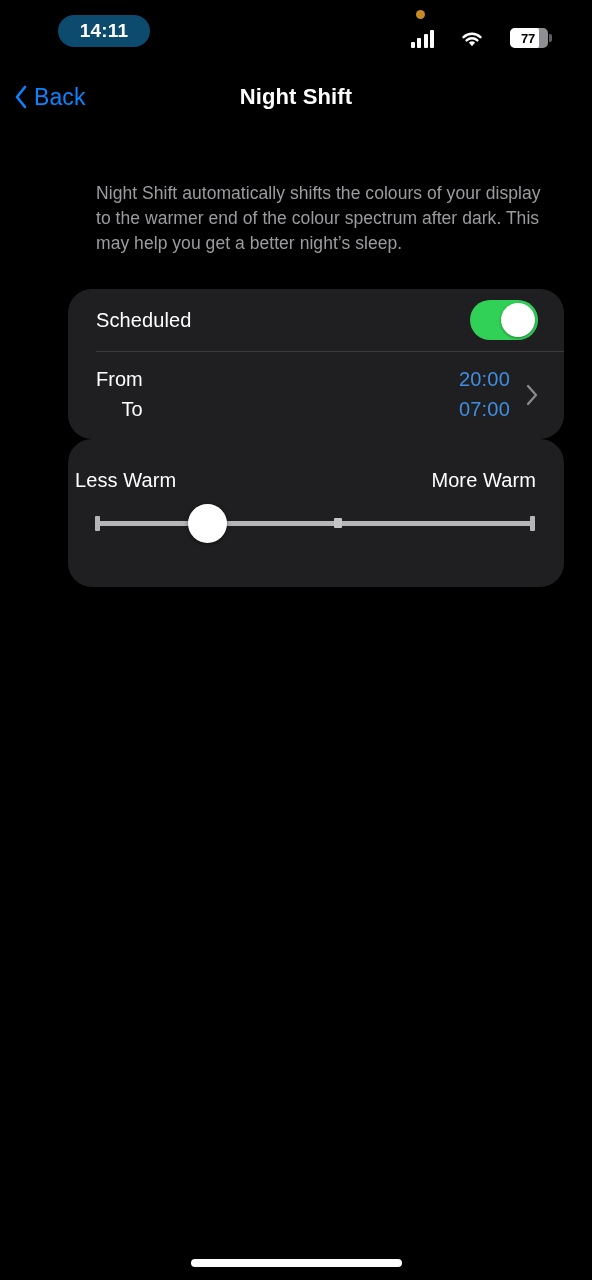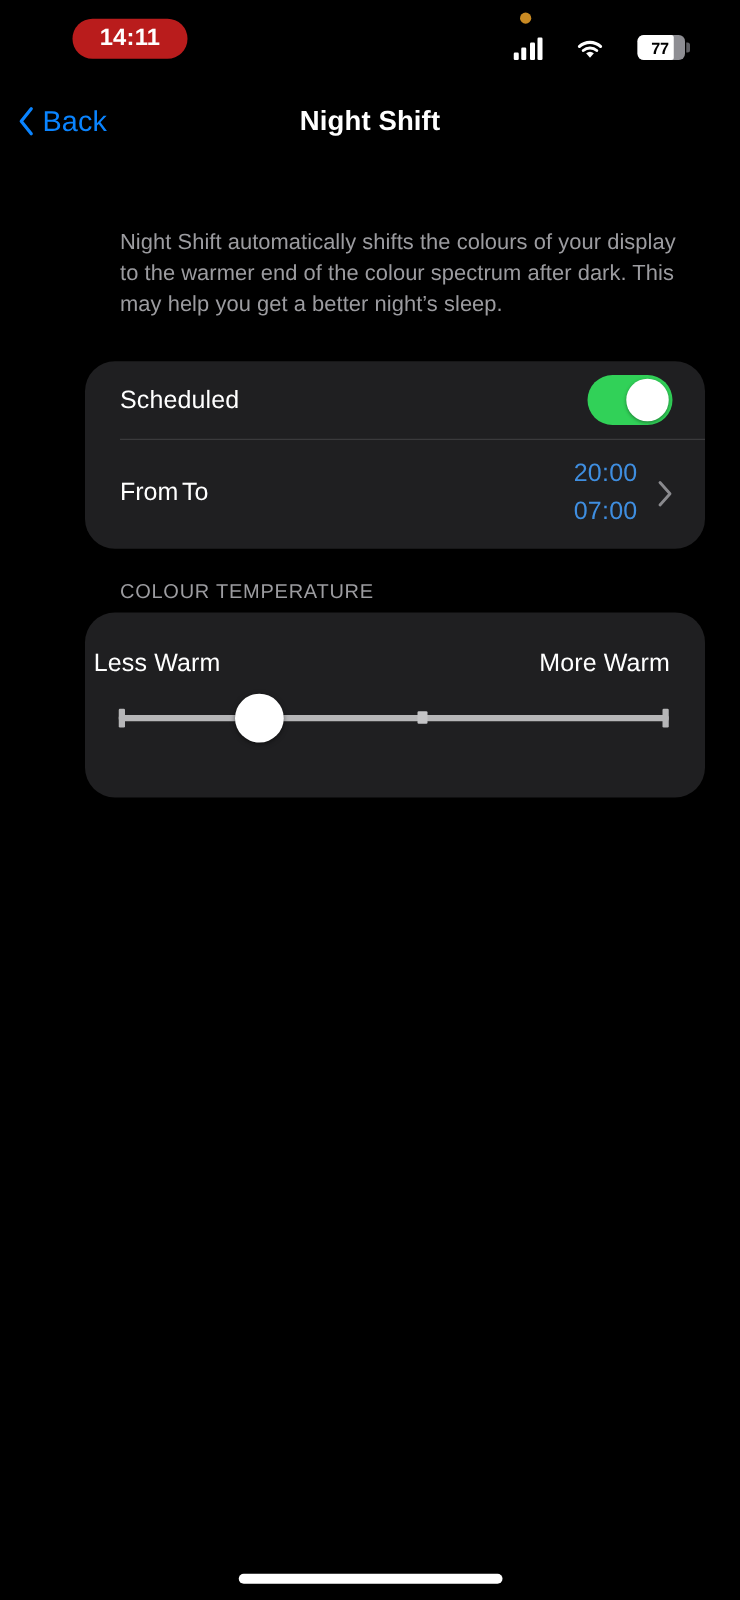--- a/index.html
+++ b/index.html
@@ -26,21 +26,21 @@
     height: 62px;
   }
 
   .time-pill {
     position: absolute;
     left: 58px;
     top: 15px;
     width: 92px;
     height: 32px;
     border-radius: 16px;
-    background: #b91c1c;
+    background: #0c4a6e;
     display: flex;
     align-items: center;
     justify-content: center;
     font-size: 19px;
     font-weight: bold;
     letter-spacing: 0.2px;
     color: #ffffff;
   }
 
   .privacy-dot {
@@ -236,21 +236,21 @@
   
   .schedule-row {
     position: relative;
     display: flex;
     align-items: center;
     padding: 14px 26px 16px 28px;
     cursor: pointer;
   }
   .schedule-labels {
     display: flex;
-    flex-direction: row;
+    flex-direction: column;
     gap: 3px;
     align-items: flex-end;
   }
   .schedule-values {
     display: flex;
     flex-direction: column;
     gap: 3px;
     align-items: flex-end;
     margin-left: auto;
     margin-right: 16px;
@@ -431,21 +431,20 @@
         <span class="schedule-value">07:00</span>
       </div>
       <svg class="chevron-right" viewBox="0 0 12 22">
         <path d="M2 2 L10 11 L2 20" stroke="#8A8A8E" stroke-width="2.3" fill="none" stroke-linecap="round" stroke-linejoin="round"></path>
       </svg>
     </div>
 
   </div>
 
 
-  <div class="section-header">COLOUR TEMPERATURE</div>
 
   <div class="card card-temp">
 
     <div class="temp-labels">
       <span class="temp-label">Less Warm</span>
       <span class="temp-label">More Warm</span>
     </div>
 
     <div class="slider">
       <div class="slider-track"></div>

